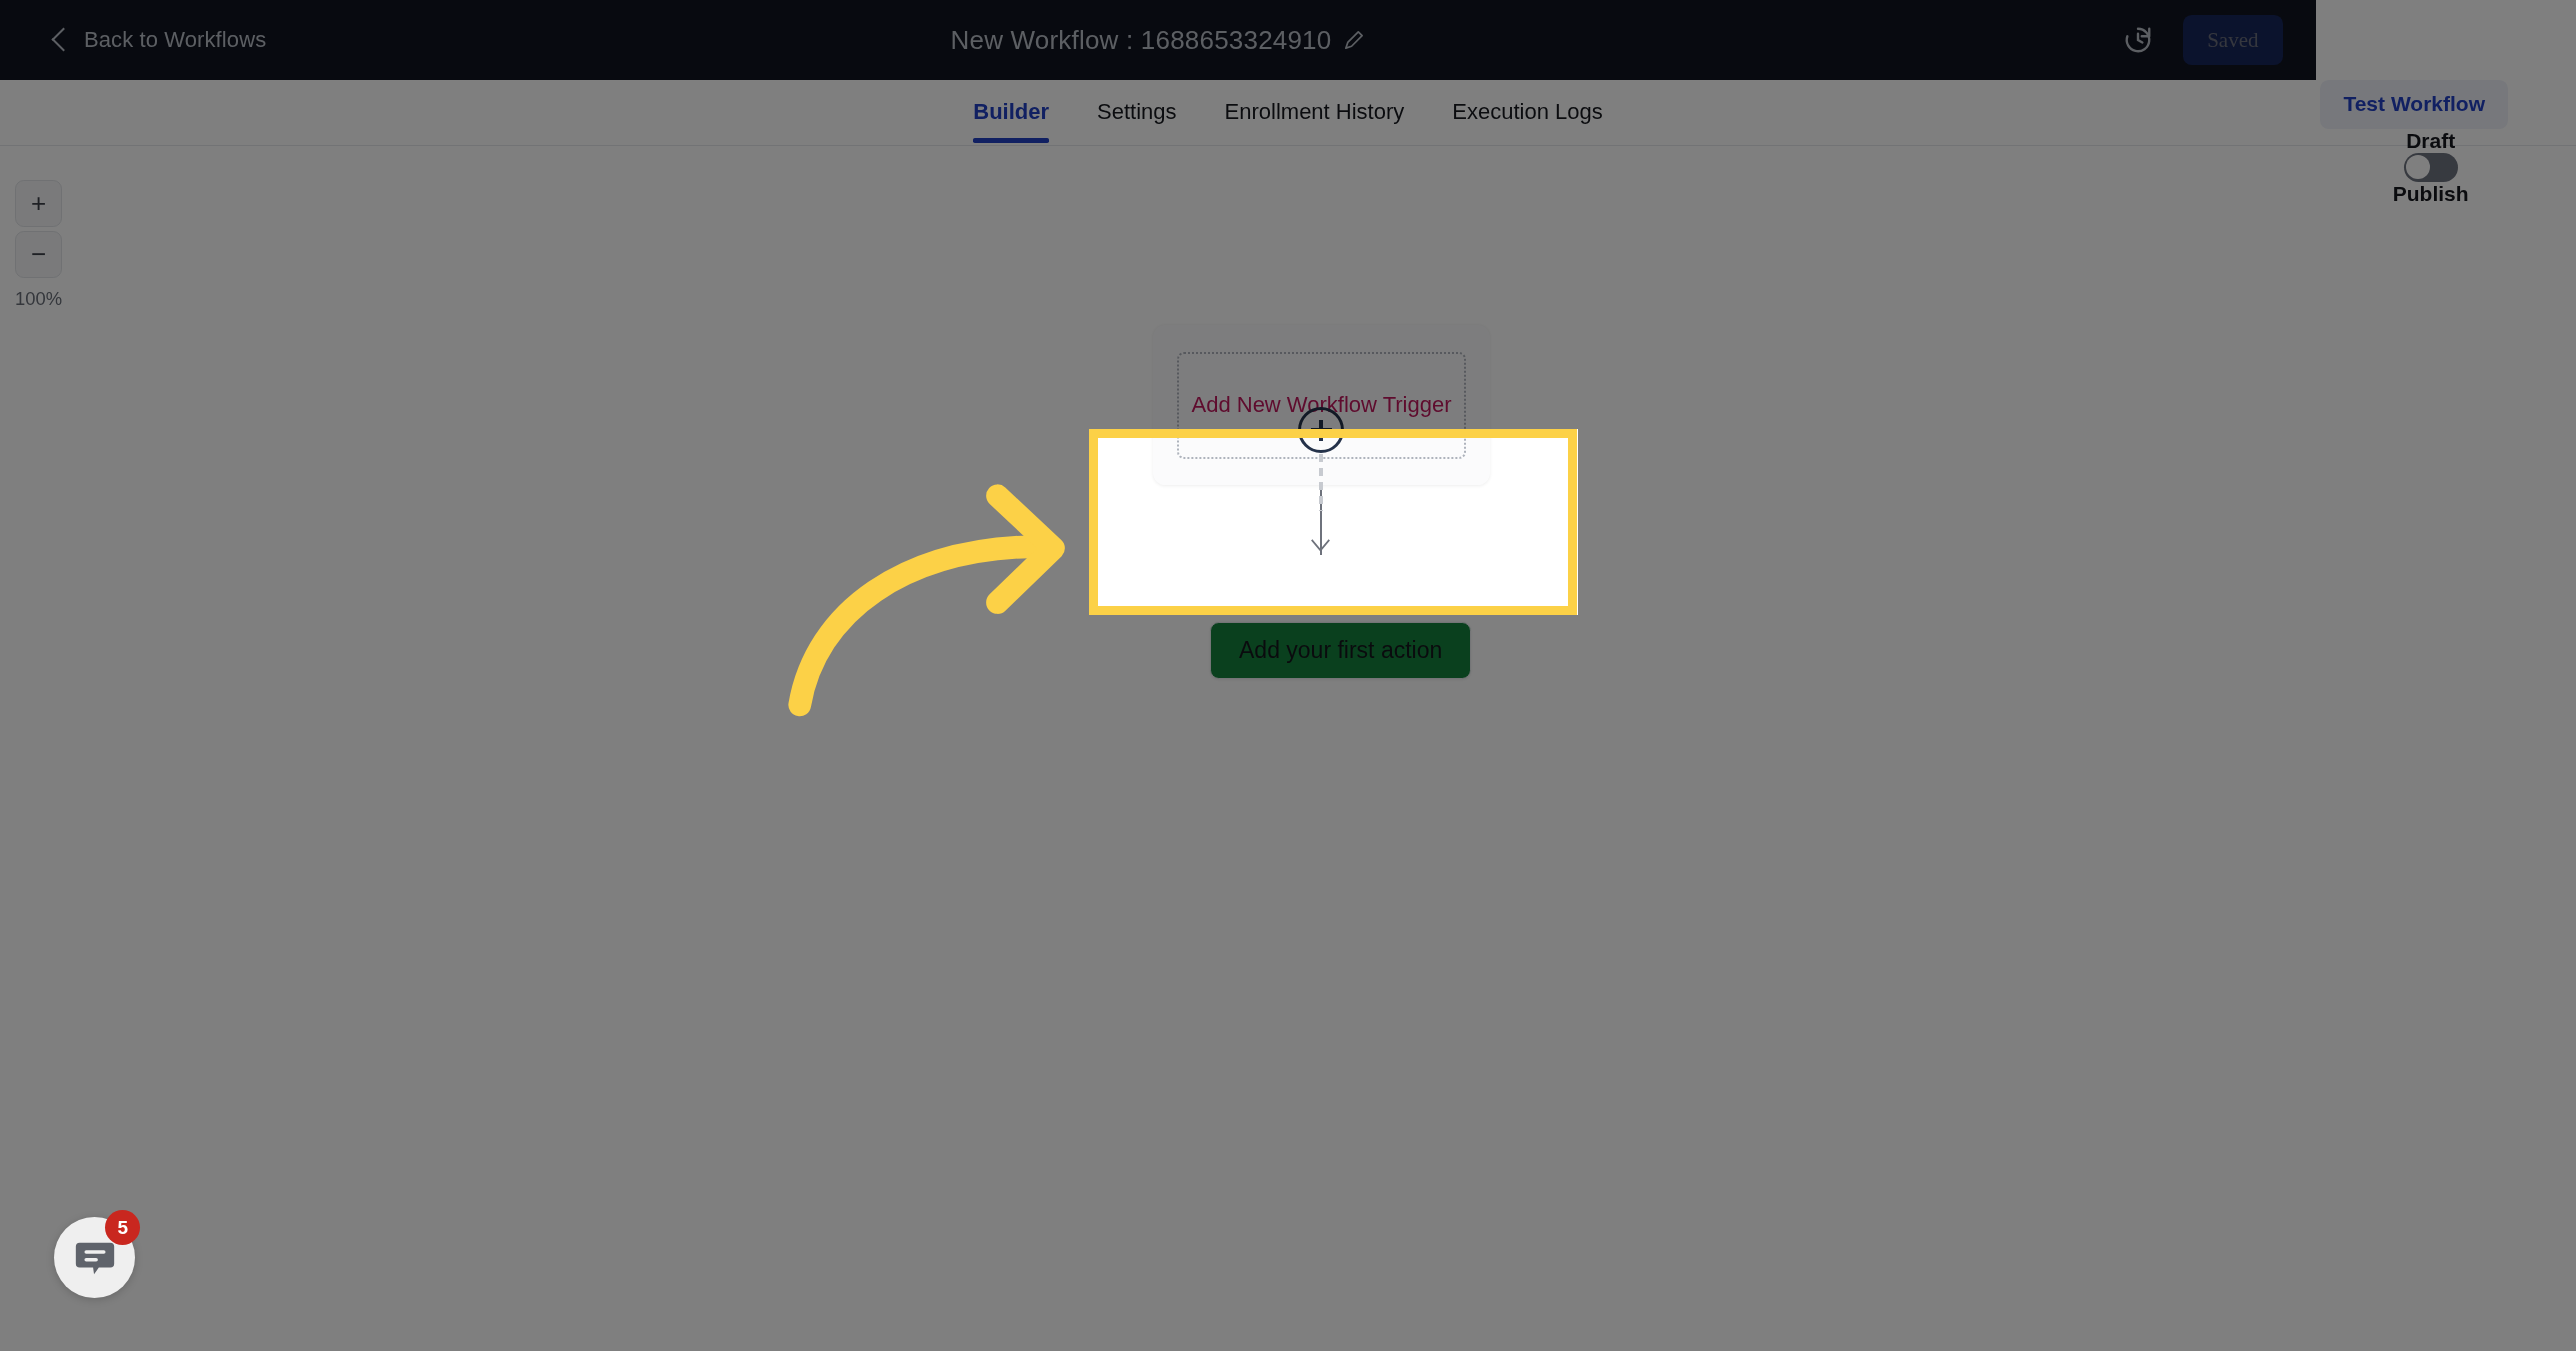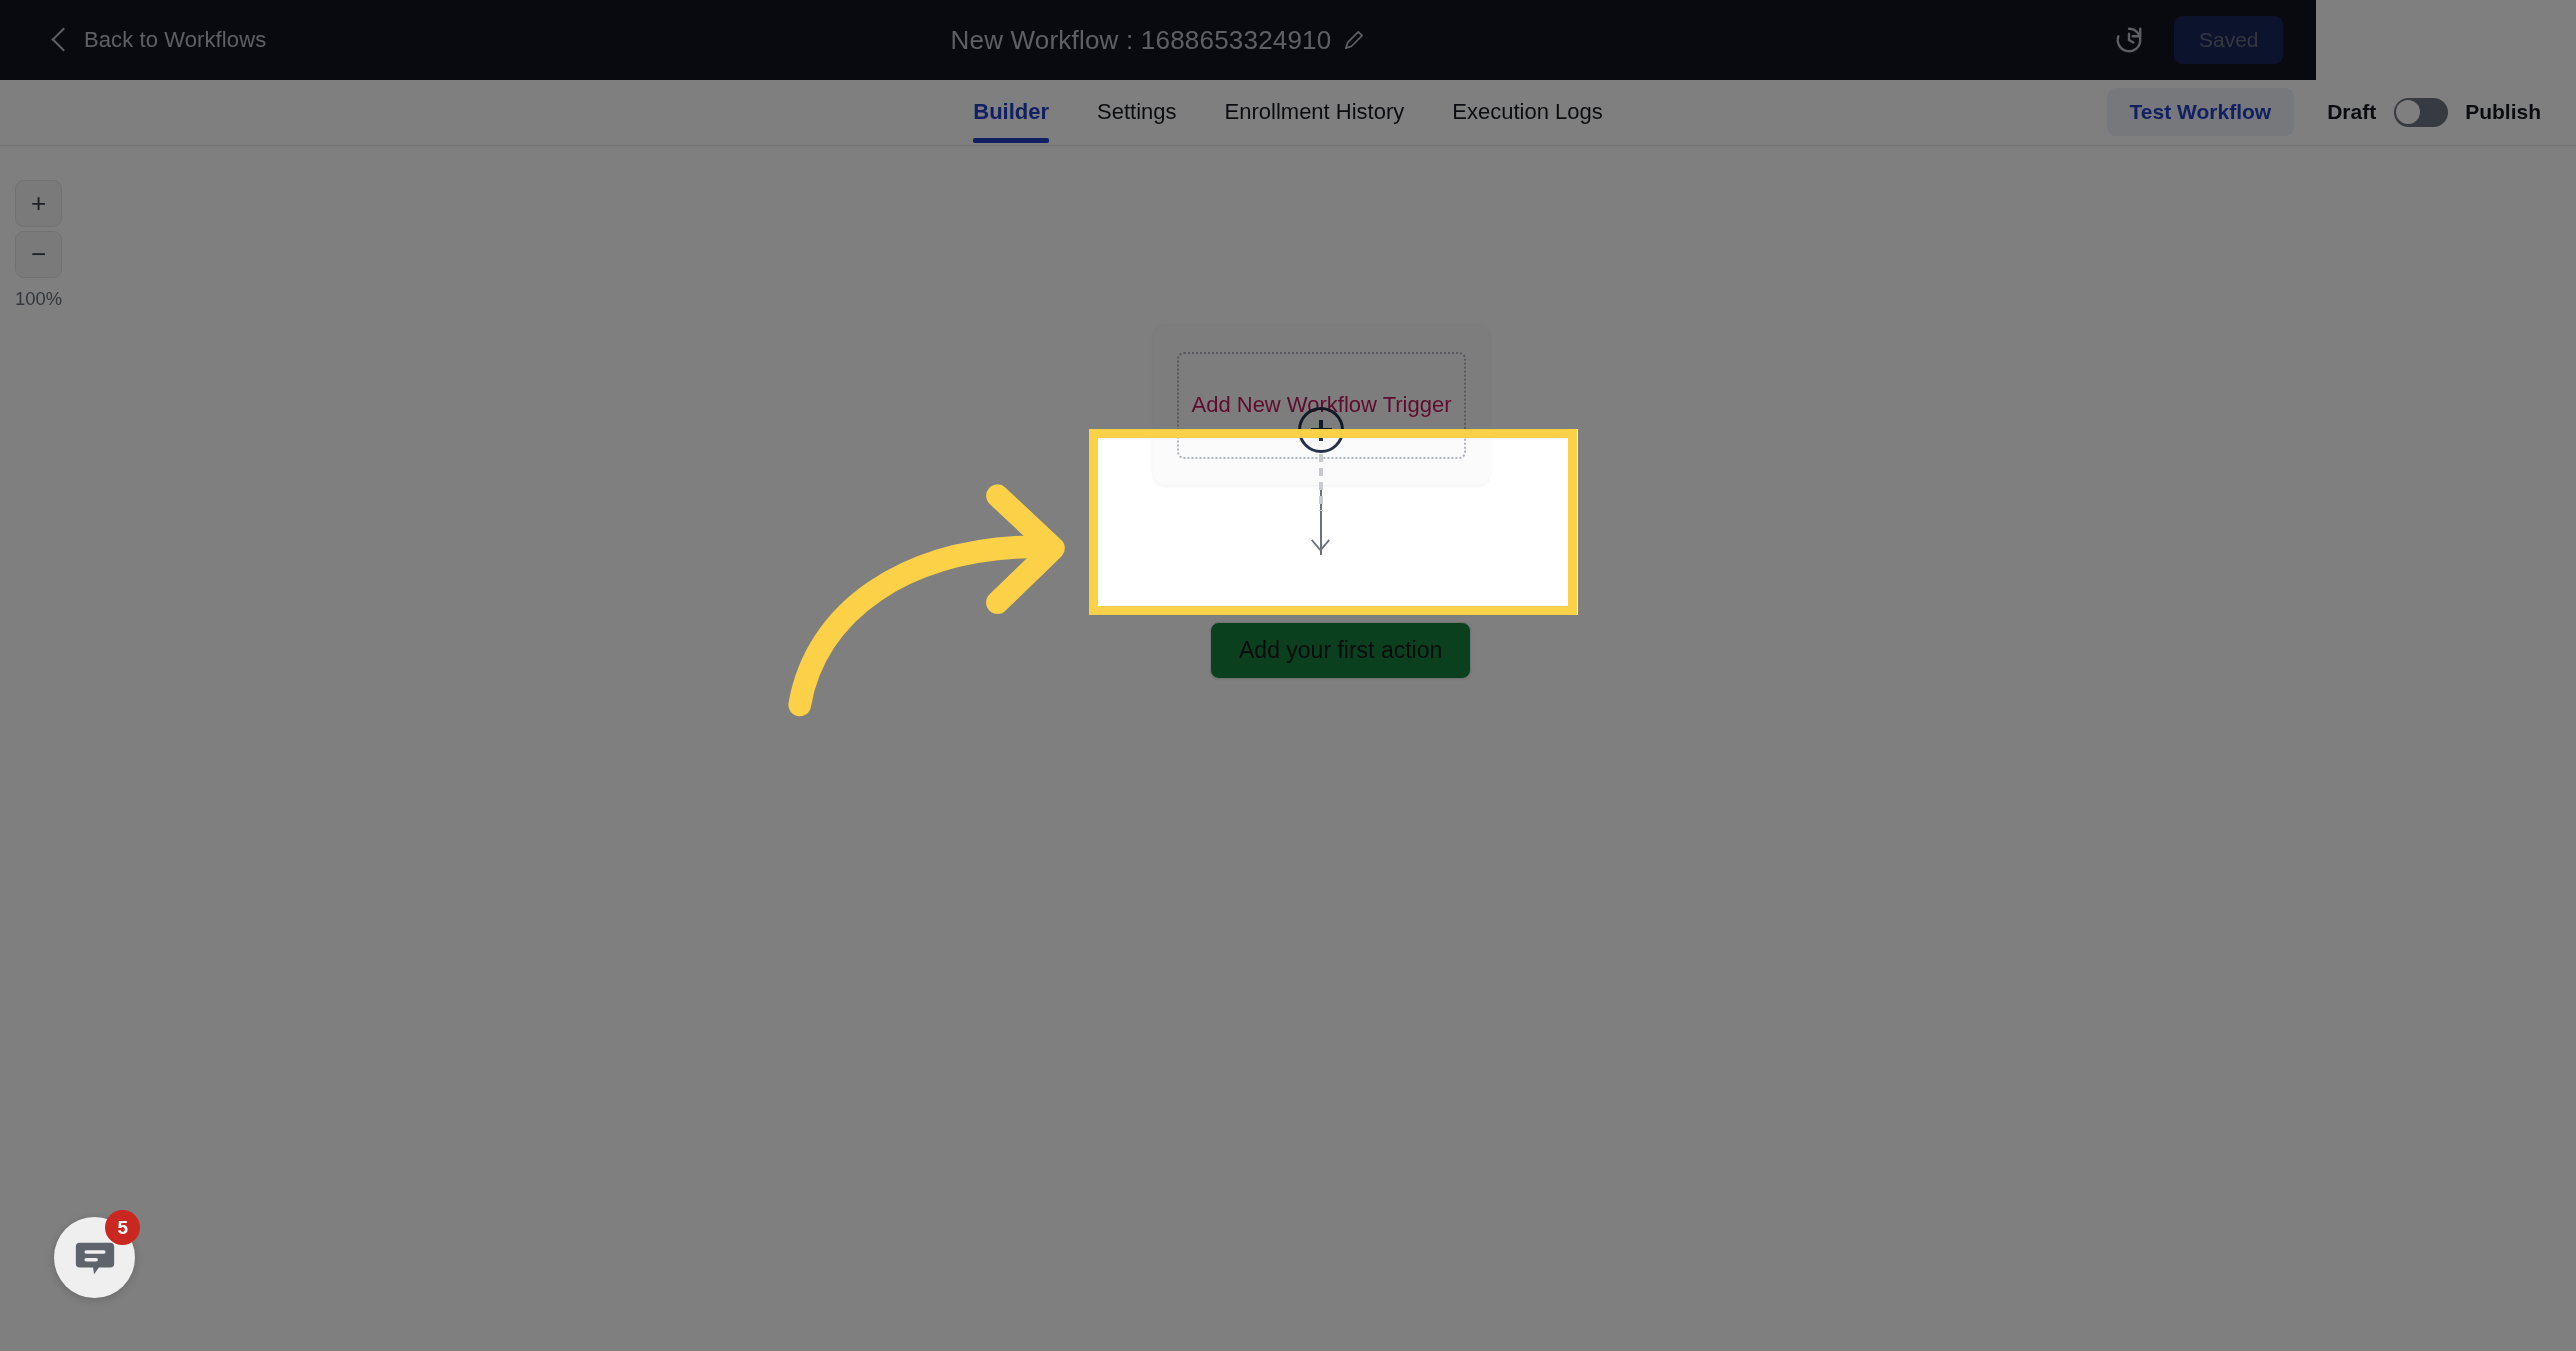--- a/index.html
+++ b/index.html
@@ -82,21 +82,21 @@
     align-items: center;
     gap: 30px;
   }
   .history-icon { width: 30px; height: 30px; cursor: pointer; }
   .saved-btn {
     background: #17265a;
     color: #6b6f7c;
     border: none;
     border-radius: 8.8px;
     font-size: 21px;
-    font-family: Liberation Sans, sans-serif;
+    font-family: Liberation Serif, serif;
     padding: 12.3px 24.5px;
     min-width: 96px;
     cursor: default;
   }
 
   
   .tabbar {
     position: absolute;
     left: 0; top: 80px;
     width: 2576px;
@@ -133,20 +133,21 @@
     background: #2241c4;
     border-radius: 1.8px;
   }
   .tabbar-right {
     position: absolute;
     right: 35px; top: 0;
     height: 64px;
     display: flex;
     align-items: center;
     gap: 0px;
+    flex-direction: column;
   }
   .test-wf-btn {
     background: #eef1f8;
     color: #2241c4;
     border: none;
     border-radius: 8.8px;
     font-size: 21px;
     font-weight: bold;
     font-family: "Liberation Sans", sans-serif;
     padding: 12.3px 23px;

